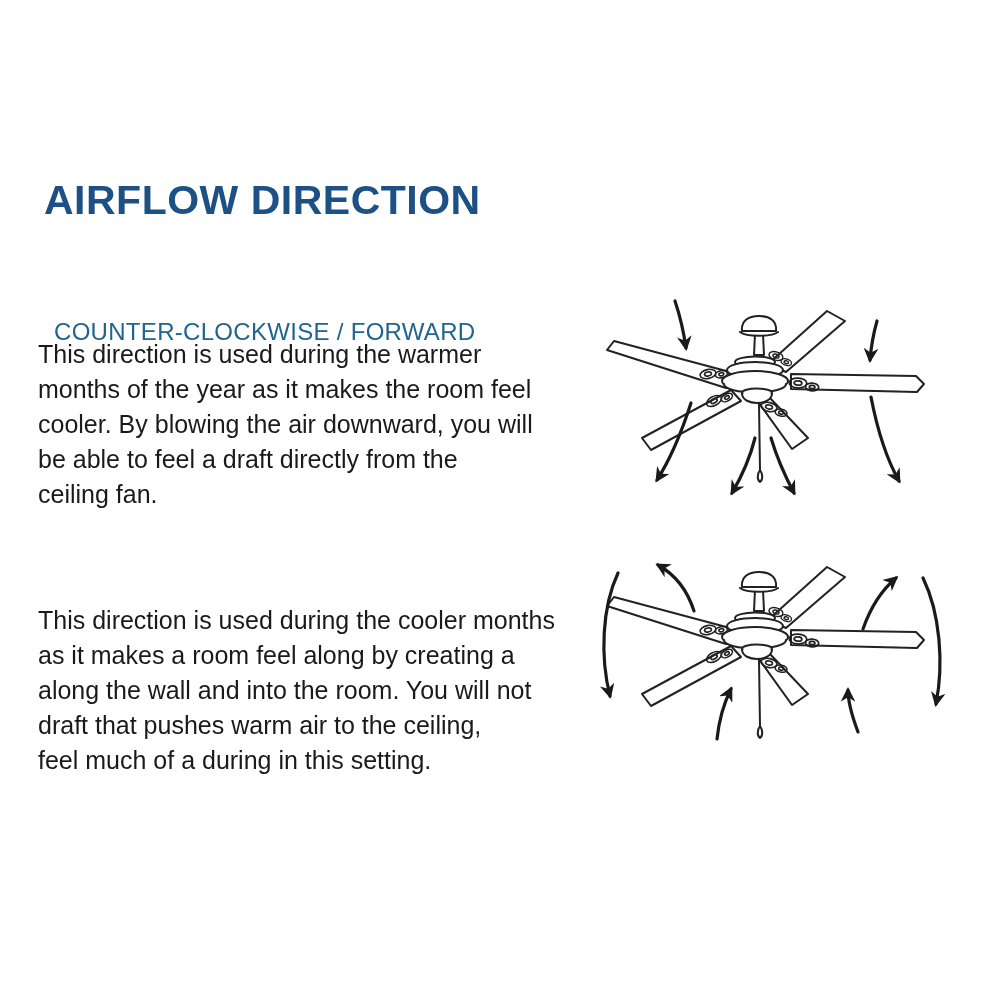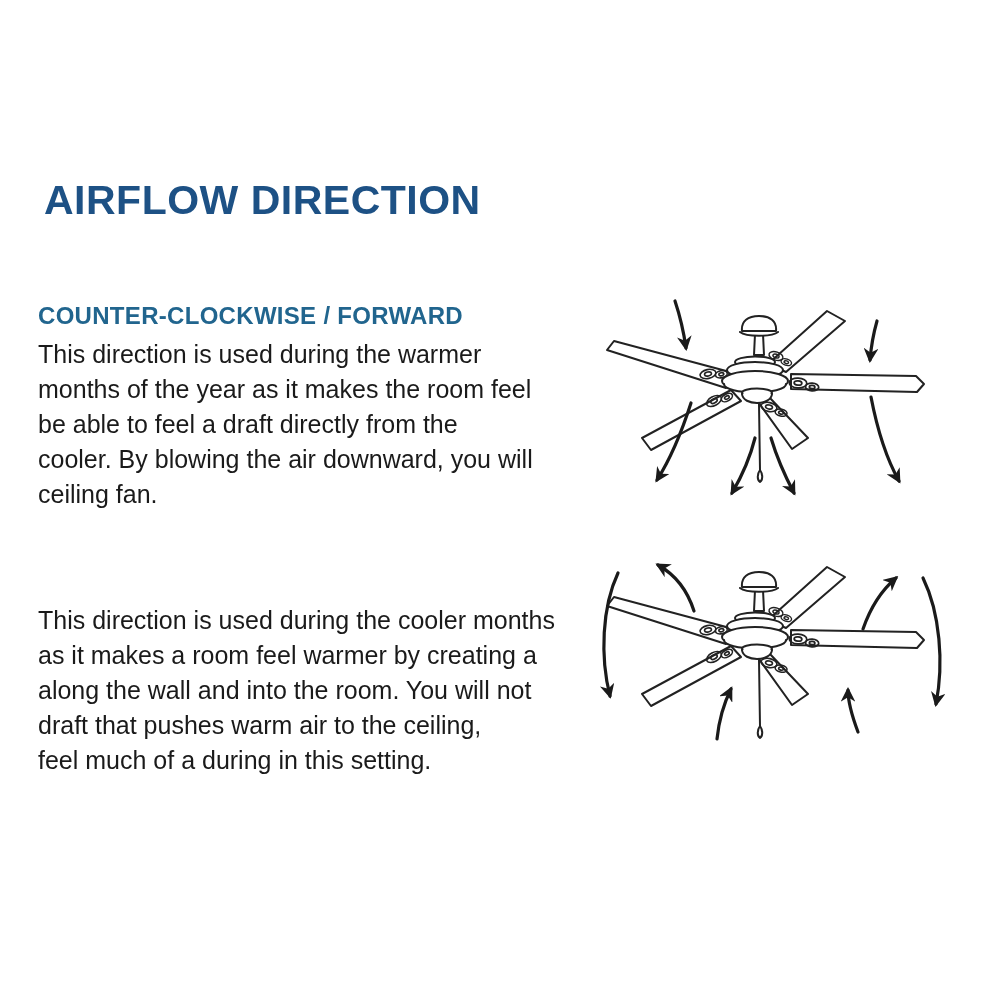--- a/index.html
+++ b/index.html
@@ -12,24 +12,24 @@
   }
   .page-title{
     position:absolute;left:44px;top:180px;
     font-size:41px;line-height:1;font-weight:800;
     letter-spacing:.5px;
     color:var(--title_blue,#1d5185);
     white-space:nowrap;margin:0;
   }
   .section-heading{
     position:absolute;left:38px;
-    font-size:24px;line-height:1;font-weight:700;
+    font-size:24px;line-height:1;font-weight:400;
     letter-spacing:.3px;
     color:var(--heading_blue,#21658e);
-    white-space:nowrap;margin:0;
+    white-space:nowrap;margin:16px;
   }
   #s1-heading{top:304px;}
   #s2-heading{top:564px;}
   .body-text{
     position:absolute;left:38px;
     font-size:25px;line-height:35px;font-weight:400;
     color:var(--text_black,#1a1a1a);
     margin:0;
   }
   #s1-body{top:337px;}
@@ -89,40 +89,40 @@
       </g>
     </defs>
   </svg>
 
   <h1 class="page-title">AIRFLOW DIRECTION</h1>
 
   <h2 class="section-heading" id="s1-heading">COUNTER-CLOCKWISE / FORWARD</h2>
   <p class="body-text" id="s1-body">
     <span>This direction is used during the warmer</span>
     <span>months of the year as it makes the room feel</span>
+    <span>cooler. By blowing the air downward, you will</span>
     <span>be able to feel a draft directly from the</span>
-    <span>cooler. By blowing the air downward, you will</span>
     <span>ceiling fan.</span>
   </p>
 
   <svg class="fan-illo" id="fan1" viewBox="0 0 420 230">
     <use href="#fan-art"></use>
     <g stroke="#1a1a1a" stroke-width="3.2" fill="none" stroke-linecap="round">
       <path d="M95,9 C101,27 104,42 106,56" marker-end="url(#ah)"></path>
       <path d="M297,29 C293,43 291,56 290,68" marker-end="url(#ah)"></path>
       <path d="M291,105 C296,131 305,164 319,189" marker-end="url(#ah)"></path>
       <path d="M111,111 C102,139 91,166 77,188" marker-end="url(#ah)"></path>
       <path d="M175,146 C170,166 162,184 152,201" marker-end="url(#ah)"></path>
       <path d="M191,146 C197,166 205,184 214,201" marker-end="url(#ah)"></path>
     </g>
   </svg>
 
   <p class="body-text" id="s2-body">
     <span>This direction is used during the cooler months</span>
-    <span>as it makes a room feel warmer by creating a</span>
+    <span>as it makes a room feel along by creating a</span>
     <span>along the wall and into the room. You will not</span>
     <span>draft that pushes warm air to the ceiling,</span>
     <span>feel much of a during in this setting.</span>
   </p>
 
   <svg class="fan-illo" id="fan2" viewBox="0 0 420 230">
     <use href="#fan-art"></use>
     <g stroke="#1a1a1a" stroke-width="3.2" fill="none" stroke-linecap="round">
       <path d="M114,63 C107,41 94,26 78,17" marker-end="url(#ah)"></path>
       <path d="M38,25 C22,59 20,109 30,148" marker-end="url(#ah)"></path>

